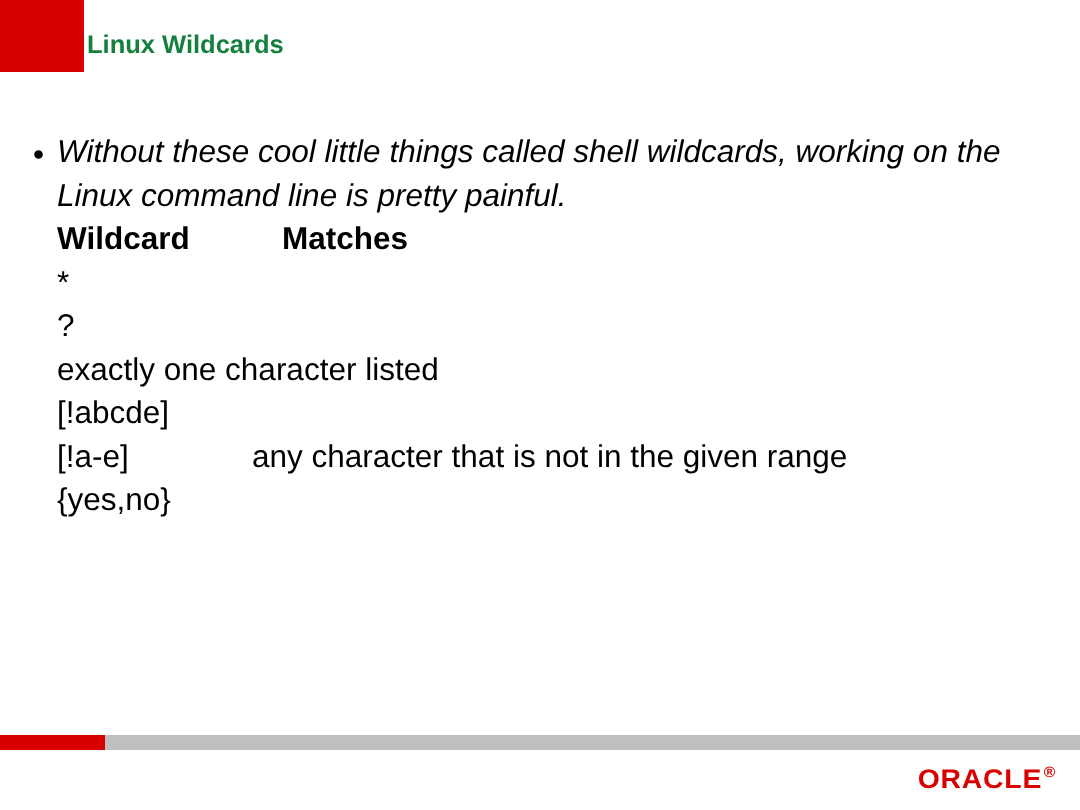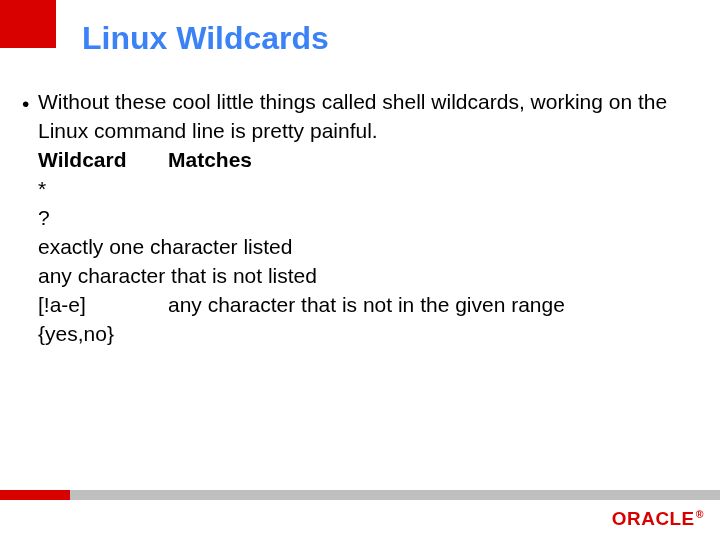--- a/index.html
+++ b/index.html
@@ -15,60 +15,61 @@
   .red-block {
     position: absolute;
     top: 0;
     left: 0;
     width: 56px;
     height: 48px;
     background: #d90000;
   }
   .title {
     position: absolute;
-    left: 82px;
+    left: 58px;
     top: 20px;
-    font-size: 32px;
+    font-size: 17px;
     font-weight: bold;
-    color: #3b82f6;
+    color: #15803d;
   }
   .content {
     position: absolute;
     top: 88px;
     left: 22px;
     right: 30px;
     font-size: 21px;
     line-height: 1.38;
   }
   .bullet-row {
     display: flex;
     align-items: flex-start;
   }
   .bullet-dot {
     width: 16px;
     flex: 0 0 16px;
     padding-top: 2px;
   }
   .bullet-text {
     flex: 1;
+    font-style: italic;
   }
   .table-area {
     margin-left: 16px;
   }
   .trow {
     display: flex;
   }
   .tcol1 {
     width: 130px;
     flex: 0 0 130px;
   }
   .tcol2 {
     flex: 1;
   }
-  .bold { font-weight: bold; }
+  .bold { font-weight: bold; gap: 20px; }
   .footer-bar {
     position: absolute;
     left: 0;
     bottom: 40px;
     width: 100%;
     height: 10px;
     display: flex;
   }
   .footer-red {
     width: 70px;
@@ -117,21 +118,21 @@
     <div class="trow">
       <div class="tcol1">*</div>
     </div>
     <div class="trow">
       <div class="tcol1">?</div>
     </div>
     <div class="trow">
       <div class="tcol2">exactly one character listed</div>
     </div>
     <div class="trow">
-      <div class="tcol2">any character that is not listed</div>
+      <div class="tcol1">[!abcde]</div>
     </div>
     <div class="trow">
       <div class="tcol1">[!a-e]</div>
       <div class="tcol2">any character that is not in the given range</div>
     </div>
     <div class="trow">
       <div class="tcol1">{yes,no}</div>
     </div>
   </div>
 </div>

